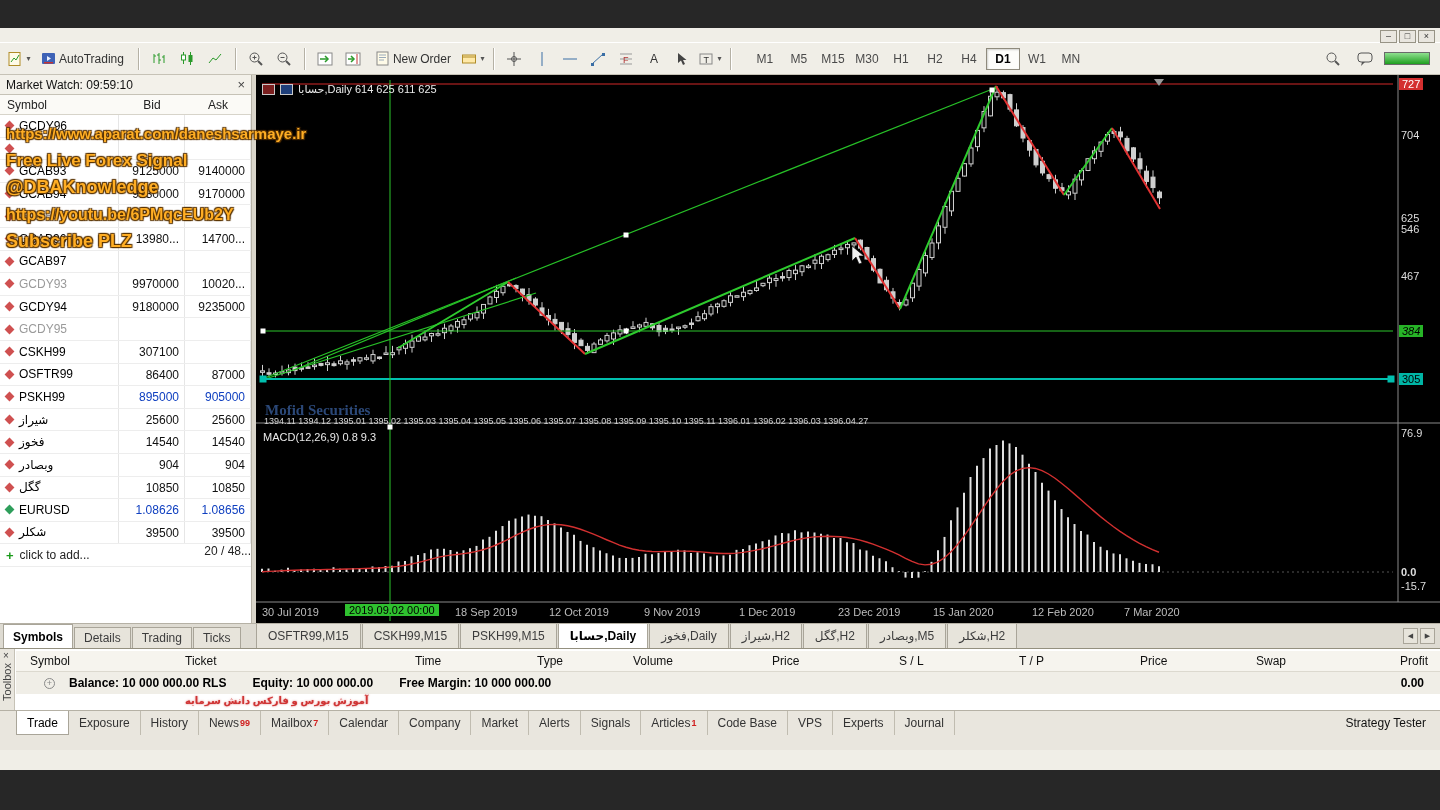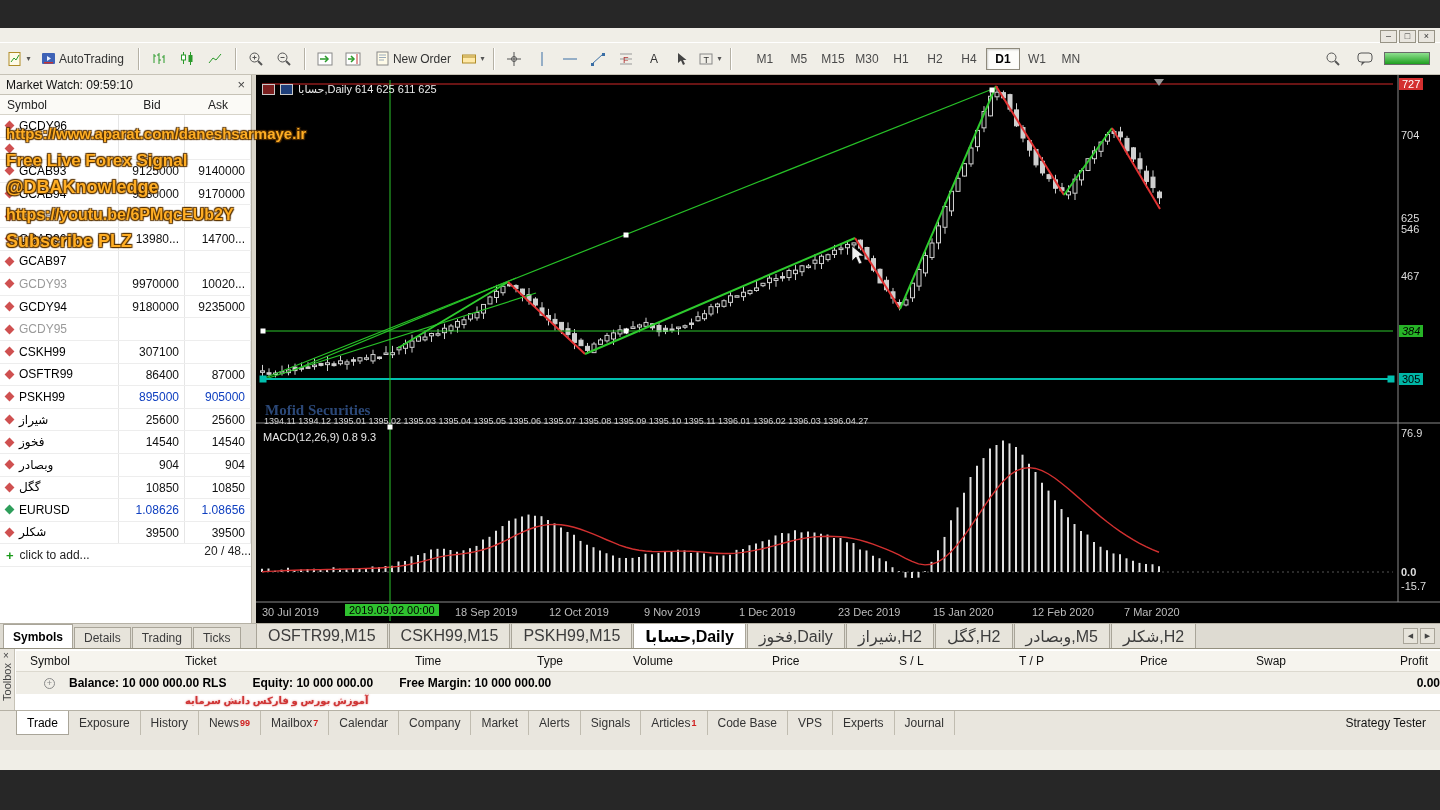--- a/index.html
+++ b/index.html
@@ -71,36 +71,36 @@
   .plabel.red { background:#d42f2f; color:#fff; }
   .plabel.green { background:#27b427; color:#000; }
   .plabel.teal { background:#00b5a5; color:#000; }
   .dateaxis { position:absolute; left:0; top:527px; width:100%; height:21px; }
   .dlabel { position:absolute; top:4px; font-size:11px; color:#bdbdbd; white-space:nowrap; }
   .dlabel.hl { background:#2fc12f; color:#000; padding:0 4px; top:2px; }
 
   
   .tabrow { display:flex; height:25px; background:#dedbd2; }
   .chart-tabs { flex:1; display:flex; align-items:flex-end; background:#dedbd2; border-top:1px solid #b5b1a5; overflow:hidden; }
-  .ctab { height:21px; padding:12px 11px; display:flex; align-items:center; font-size:16px; color:#3c3c3c; background:#e7e4db; border:1px solid #a9a599; border-bottom:none; margin-right:1px; white-space:nowrap; }
+  .ctab { height:21px; padding:12px 11px; display:flex; align-items:center; font-size:12px; color:#3c3c3c; background:#e7e4db; border:1px solid #a9a599; border-bottom:none; margin-right:1px; white-space:nowrap; }
   .ctab.active { background:#fff; color:#000; height:24px; font-weight:bold; }
   .ct-scroll { display:flex; align-items:center; gap:2px; padding:0 5px; background:#dedbd2; border-top:1px solid #b5b1a5; }
   .ct-arrow { width:15px; height:16px; border:1px solid #a9a599; background:#e7e4db; font-size:7px; display:flex; align-items:center; justify-content:center; color:#444; }
 
   
   .trade { position:relative; height:102px; background:#fff; border-top:1px solid #94907f; }
   .toolbox-strip { position:absolute; left:0; top:0; width:15px; height:62px; background:#e9e6de; border-right:1px solid #c6c2b6; }
   .tb-close { position:absolute; left:3px; top:1px; font-size:10px; color:#444; }
   .toolbox-label { position:absolute; left:1px; top:14px; writing-mode:vertical-rl; transform:rotate(180deg); font-size:11px; color:#444; }
   .trade-head { position:absolute; left:16px; right:0; top:2px; height:21px; border-bottom:1px solid #dcd9cf; background:#f6f4ee; }
   .tcol { position:absolute; top:3px; font-size:12px; color:#111; }
   .tcol.last { right:12px; }
   .balance-row { position:absolute; left:16px; right:0; top:23px; height:22px; background:#f0eee7; display:flex; align-items:center; gap:26px; padding-left:28px; font-weight:bold; font-size:12px; color:#000; }
   .sort-icon { width:11px; height:11px; border:1px solid #8a8a8a; border-radius:50%; font-size:9px; line-height:9px; text-align:center; color:#8a8a8a; font-weight:normal; margin-right:-12px; }
-  .profit-val { margin-left:auto; }
+  .profit-val { margin-left:auto; padding-right:16px; }
   .red-mark { position:absolute; left:185px; top:46px; font-size:10px; font-weight:bold; color:#cf3434; text-shadow:0 0 2px rgba(205,50,50,.7); }
   .bottom-tabs { position:absolute; left:0; right:0; top:61px; bottom:0; background:#e9e6de; border-top:1px solid #b5b1a5; display:flex; align-items:flex-start; }
   .bt-list { display:flex; align-items:center; height:24px; padding-left:16px; }
   .btab { height:24px; display:flex; align-items:center; padding:0 10px; font-size:12px; color:#333; border-right:1px solid #c0bcb0; }
   .btab.active { background:#fff; border:1px solid #a9a599; border-top:none; color:#000; }
   .badge { color:#d02020; font-size:9px; font-weight:bold; margin-left:1px; }
   .bt-right { margin-left:auto; height:24px; display:flex; align-items:center; padding:0 14px; font-size:12px; color:#111; }
 
   
   .promo { position:absolute; left:6px; top:120px; z-index:40; pointer-events:none; }

